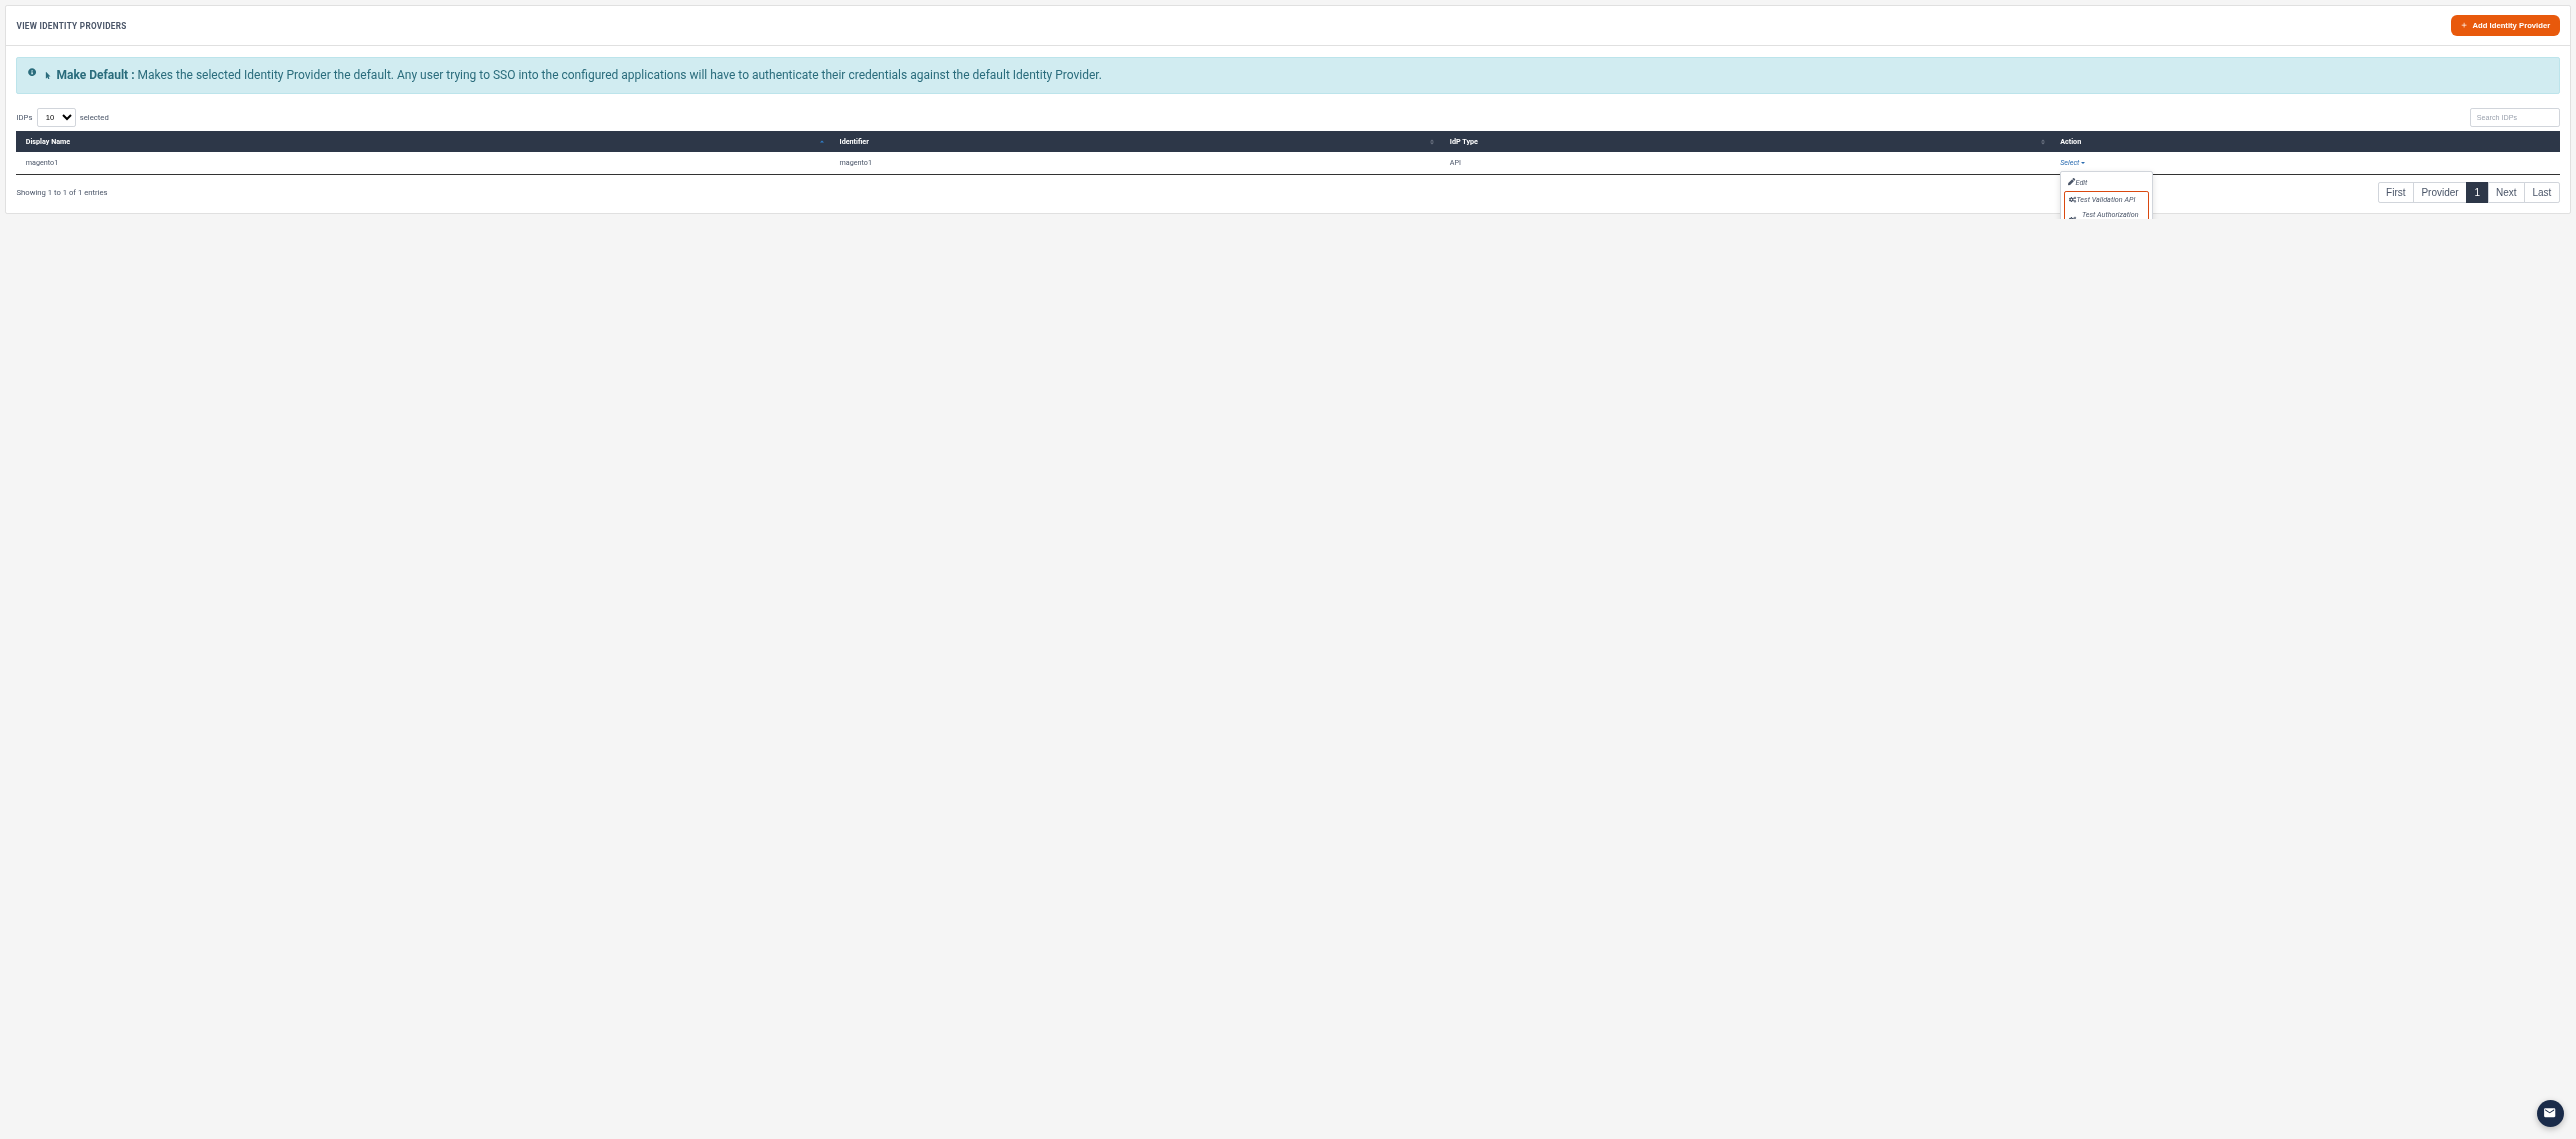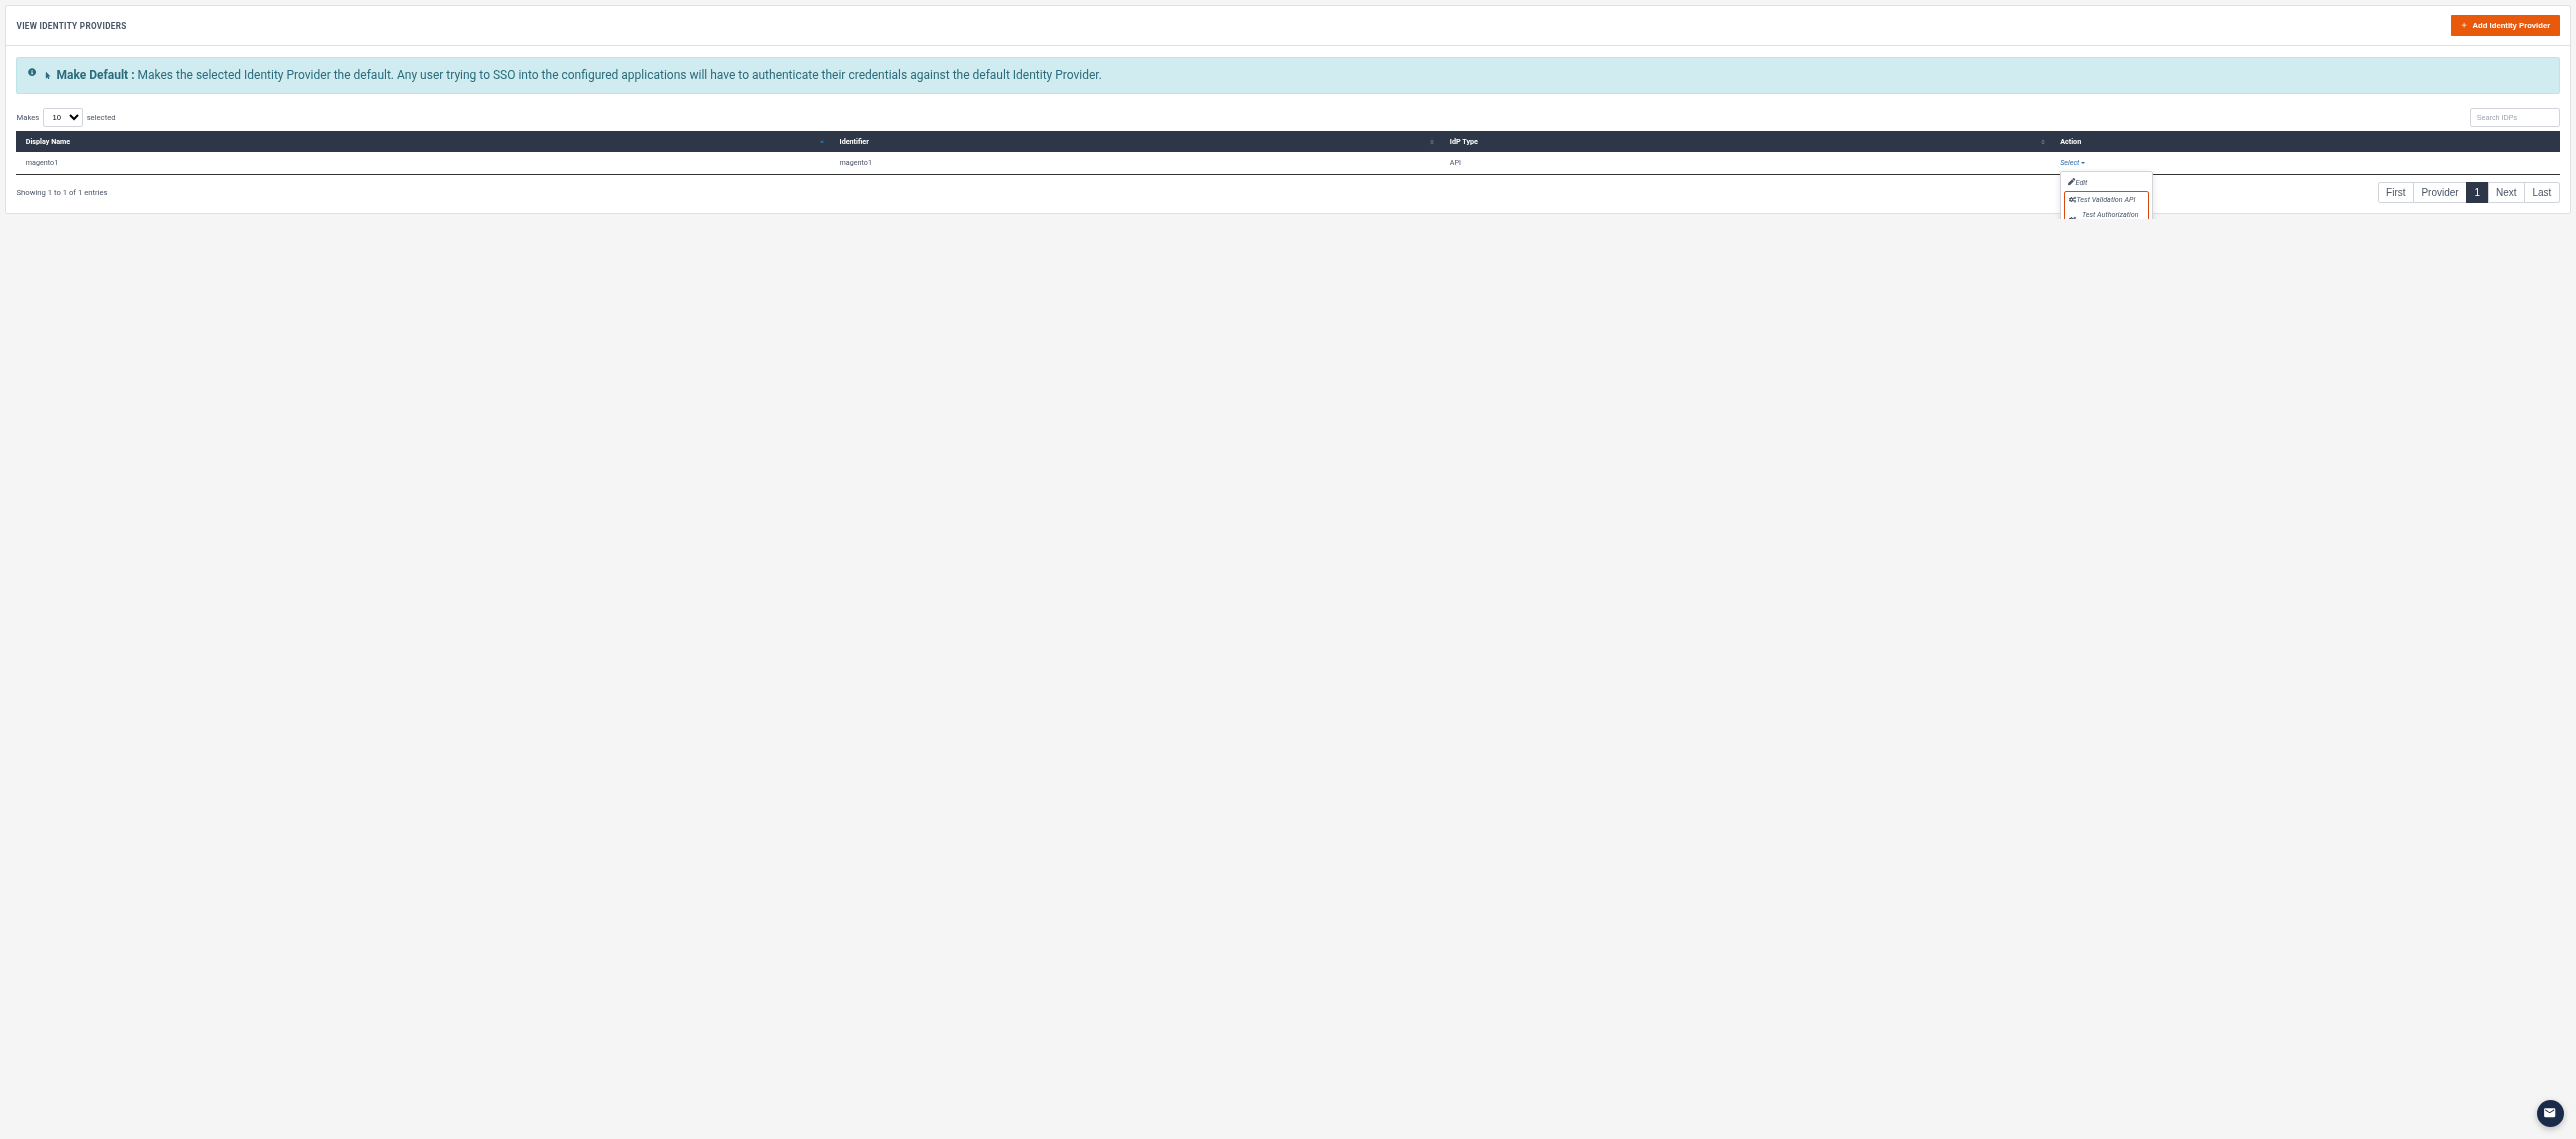--- a/index.html
+++ b/index.html
@@ -32,21 +32,21 @@
       letter-spacing: 0.3px;
       text-transform: uppercase;
     }
     .btn-primary {
       background: #e8590c;
       color: #fff;
       border: none;
       padding: 5.2px 9.3px;
       font-size: 7.7px;
       font-weight: 600;
-      border-radius: 1px;
+      border-radius: 6px;
       cursor: pointer;
       display: inline-flex;
       align-items: center;
       gap: 4.1px;
     }
     .plus-icon {
       width: 8.2px;
       height: 8.2px;
       display: inline-block;
     }
@@ -301,21 +301,21 @@
         <svg class="cursor-inline" viewBox="0 0 320 512">
             <path d="M302.189 329.126H196.105l55.831 135.993c3.889 9.428-.555 19.999-9.444 23.999l-49.165 21.427c-9.165 4-19.443-.571-23.332-9.714l-53.053-129.136-86.664 89.138C18.729 472.71 0 463.554 0 447.977V18.299C0 1.899 19.921-6.096 30.277 5.443l284.412 292.542c11.472 11.179 3.007 31.141-12.5 31.141z"></path>
           </svg>
         <b>Make Default :</b>
         <span>Makes the selected Identity Provider the default. Any user trying to SSO into the configured applications will have to authenticate their credentials against the default Identity Provider.</span>
       </div>
     </div>
 
     <div class="table-controls">
       <div class="show-entries">
-        <span>Makes</span>
+        <span>IDPs</span>
         <select class="entries-select">
           <option>10</option>
         </select>
         <span>selected</span>
       </div>
       <input class="search-input" type="text" placeholder="Search IDPs" style="">
     </div>
 
     <table class="data-table">
       <thead>

